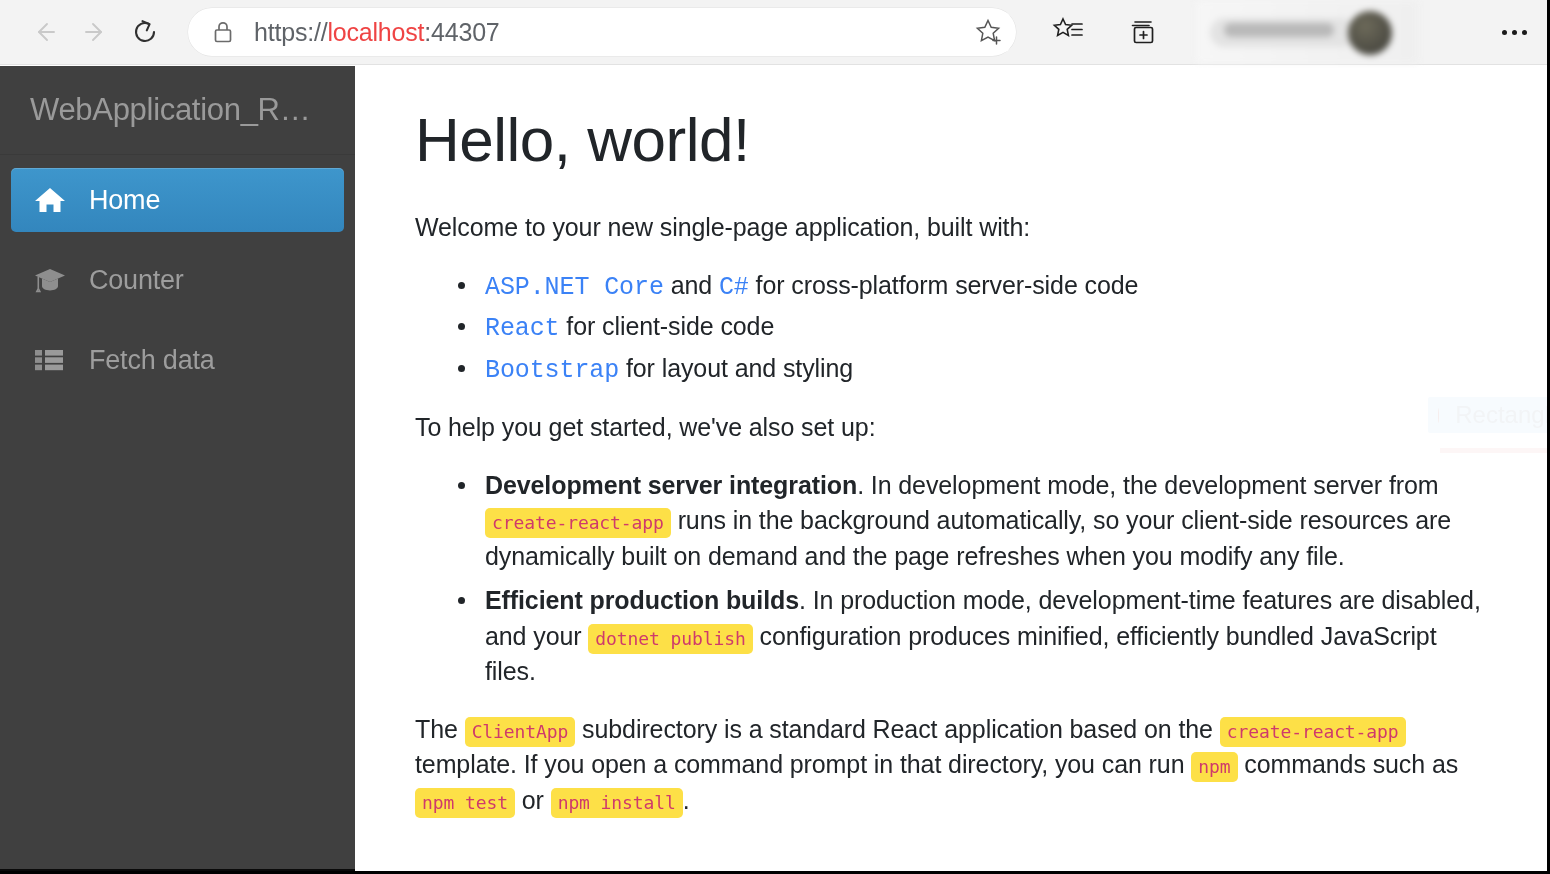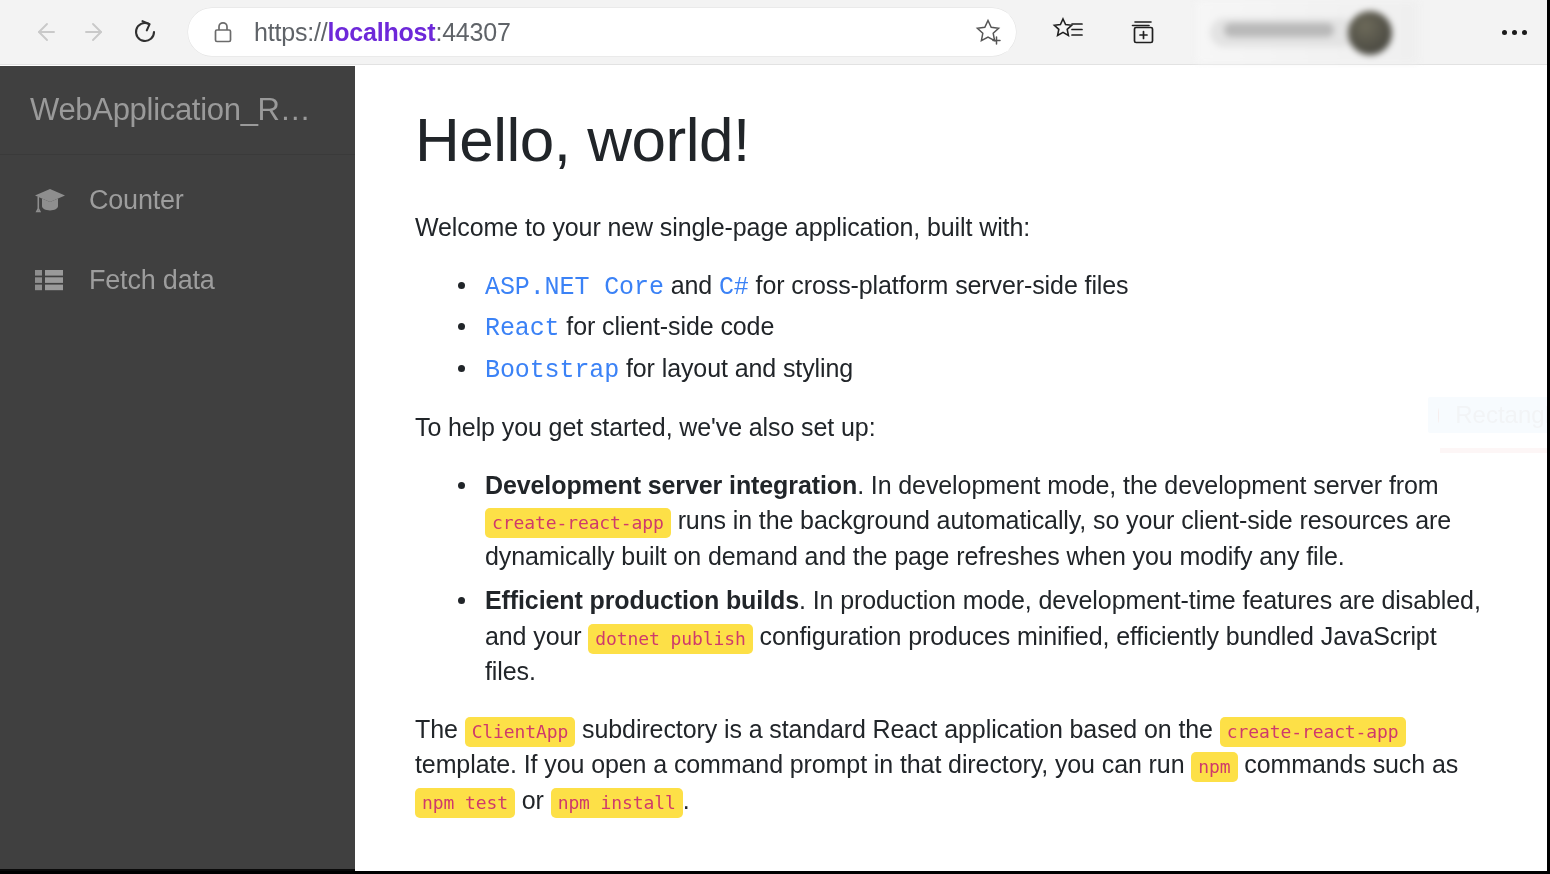--- a/index.html
+++ b/index.html
@@ -52,21 +52,21 @@
     display: flex; align-items: center; justify-content: center;
   }
   .url-text {
     margin-left: 18px;
     font-size: 25px;
     letter-spacing: -0.2px;
     white-space: nowrap;
     color: #5f6368;
     font-family: "Liberation Sans", sans-serif;
   }
-  .url-text .host { color: #6d28d9; font-weight: bold; }
+  .url-text .host { color: #ef4444; }
   .fav-star {
     position: absolute; right: 6px; top: 4px;
     width: 40px; height: 40px;
     display: flex; align-items: center; justify-content: center;
     background: #ffffff;
     border-radius: 6px;
   }
 
   .tb-icon {
     width: 48px; height: 48px;
@@ -318,20 +318,28 @@
           <i></i>
         </div>
     </div>
   </div>
 
   <div class="sidebar">
     <div class="brand">WebApplication_R…</div>
     <div class="brand-sep"></div>
     <div class="navlist">
 
+      <div class="navitem active">
+        <span class="ico">
+          <svg width="32" height="28" viewBox="0 0 32 28">
+            <path d="M16 2 L31 15 H26.5 V26 H19.5 V18.5 H12.5 V26 H5.5 V15 H1 Z" fill="#ffffff"></path>
+          </svg>
+        </span>
+        <span class="lbl">Home</span>
+      </div>
 
       <div class="navitem">
         <span class="ico">
           <svg width="32" height="26" viewBox="0 0 32 26">
             <path d="M16 2 L31 8.5 L16 15 L1 8.5 Z" fill="#8e8e8e"></path>
             <path d="M8 11.5 V19 C8 21.6 11.6 23.4 16 23.4 C20.4 23.4 24 21.6 24 19 V11.5 L16 15 Z" fill="#8e8e8e"></path>
             <path d="M4.3 9.8 V22.5 M2.8 24.5 L4.3 21.5 L5.8 24.5 Z" fill="none" stroke="#8e8e8e" stroke-width="1.6"></path>
           </svg>
         </span>
         <span class="lbl">Counter</span>
@@ -354,21 +362,21 @@
     </div>
   </div>
 
   <div class="content">
 
     <h1 class="hello">Hello, world!</h1>
 
     <p class="body">Welcome to your new single-page application, built with:</p>
 
     <ul class="body tight">
-      <li><a class="lnk">ASP.NET Core</a><span> and </span><a class="lnk">C#</a><span> for cross-platform server-side files</span></li>
+      <li><a class="lnk">ASP.NET Core</a><span> and </span><a class="lnk">C#</a><span> for cross-platform server-side code</span></li>
       <li><a class="lnk">React</a><span> for client-side code</span></li>
       <li><a class="lnk">Bootstrap</a><span> for layout and styling</span></li>
     </ul>
 
     <p class="body">To help you get started, we've also set up:</p>
 
     <ul class="body">
       <li><b class="lead">Development server integration</b><span>. In development mode, the development server from </span><code class="cs">create-react-app</code><span> runs in the background automatically, so your client-side resources are dynamically built on demand and the page refreshes when you modify any file.</span></li>
       <li><b class="lead">Efficient production builds</b><span>. In production mode, development-time features are disabled, and your </span><code class="cs">dotnet publish</code><span> configuration produces minified, efficiently bundled JavaScript files.</span></li>
     </ul>

